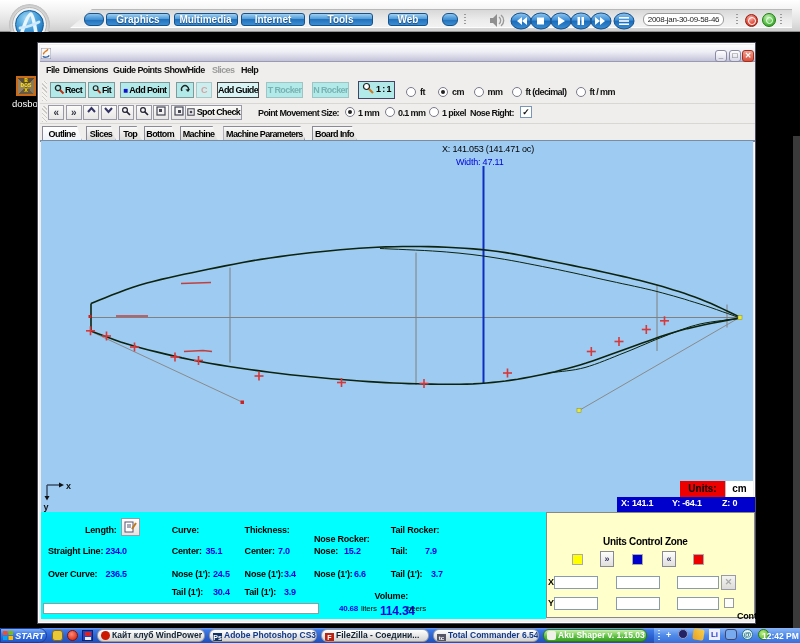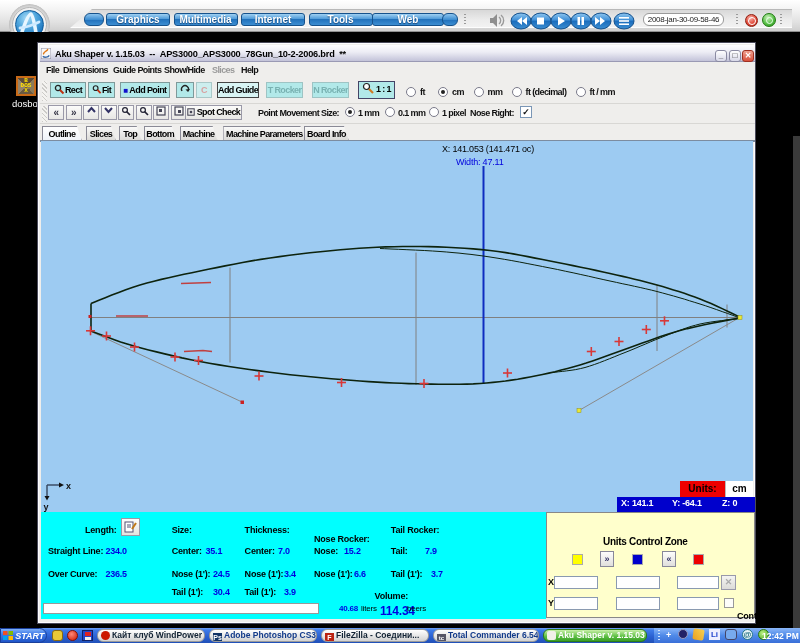--- a/index.html
+++ b/index.html
@@ -57,21 +57,21 @@
 </style></head>
 <body>
 
 <div class="abs" id="topbar"></div>
 <div class="abs" id="channel"></div>
 <div class="abs pill" style="left:84px;width:20px"></div>
 <div class="abs tbtn" style="left:106px;width:64px">Graphics</div>
 <div class="abs tbtn" style="left:173.5px;width:64px">Multimedia</div>
 <div class="abs tbtn" style="left:241px;width:64px">Internet</div>
 <div class="abs tbtn" style="left:308.5px;width:64px">Tools</div>
-<div class="abs tbtn" style="left:372px;width:72px">Web</div>
+<div class="abs tbtn" style="left:388px;width:40px">Web</div>
 <div class="abs pill" style="left:441.5px;width:16px"></div>
 <div class="abs dots" style="left:464px"></div>
 <div class="abs dots" style="left:736px"></div>
 <div class="abs dots" style="left:780px"></div>
 <div class="abs" id="logoShadow"></div>
 <div class="abs" id="logoRing"></div>
 <div class="abs" id="logoBlue"></div>
 <svg class="abs" style="left:15px;top:10px" width="29" height="29" viewBox="0 0 29 29">
  <path d="M7 22 Q13 4 16 4 Q18 4 21 23" fill="none" stroke="#e8f6ff" stroke-width="3.6" stroke-linecap="round"></path>
  <path d="M5 18 Q14 17 24 12" fill="none" stroke="#cfeaff" stroke-width="2.8" stroke-linecap="round"></path>
@@ -122,21 +122,20 @@
 <div class="abs" id="dosicon">B<br>DOS<br>X</div>
 <div class="abs" id="doslabel">dosbo</div>
 
 <div class="abs" id="win">
  <div class="abs" id="titlebar">
   <svg class="abs" style="left:1px;top:3px" width="10" height="11" viewBox="0 0 11 12">
         <rect x="0" y="0" width="11" height="12" rx="2" fill="#f8f8f8" stroke="#8a8aa0" stroke-width="1"></rect>
         <path d="M3 7 C2 5 5 4 6 3 C8 2 7 1 7 1" stroke="#e07818" stroke-width="1.6" fill="none"></path>
         <path d="M2 9 C4 11 8 10 9 8" stroke="#3a6aaa" stroke-width="1.6" fill="none"></path>
       </svg>
-  <div class="abs" id="title">Aku Shaper v. 1.15.03&nbsp;&nbsp;--&nbsp;&nbsp;APS3000_APS3000_78Gun_10-2-2006.brd&nbsp;&nbsp;**</div>
   <div class="wbtn" style="left:675px">_</div>
   <div class="wbtn" style="left:689px">□</div>
   <div class="wbtn" id="closeb" style="left:702px">✕</div>
  </div>
  <div class="abs" id="menubar">
   <div class="mitem" style="left:6px">File</div>
   <div class="mitem" style="left:23px">Dimensions</div>
   <div class="mitem" style="left:73px">Guide Points</div>
   <div class="mitem" style="left:124px">Show/Hide</div>
   <div class="mitem" style="left:172px;color:#9a9a9a">Slices</div>
@@ -216,21 +215,21 @@
   <div class="rlabel" style="left:430px;top:3.5px">Nose Right:</div>
   <div class="abs" style="left:480px;top:2px;width:12px;height:12px;background:#fff;border:1.5px solid #7a96b6;color:#111;font:bold 9px/10px 'Liberation Sans',sans-serif;text-align:center">✓</div>
  </div>
  <div class="abs" id="tabrow">
   <div class="tab seltab" style="left:2px;width:40px">Outline</div>
   <div class="tab" style="left:46px;width:30px">Slices</div>
   <div class="tab" style="left:78.7px;width:23px">Top</div>
   <div class="tab" style="left:103.7px;width:33px">Bottom</div>
   <div class="tab" style="left:139.6px;width:38px">Machine</div>
   <div class="tab" style="left:183.4px;width:82px">Machine Parameters</div>
-  <div class="tab" style="left:264px;width:45px">Board Info</div>
+  <div class="tab" style="left:272px;width:45px">Board Info</div>
  </div>
  <div class="abs" id="tabline"></div>
  <div class="abs" id="canvas">
   <svg class="abs" style="left:0;top:0" width="712" height="371" viewBox="0 0 712 371">
    <line x1="50" y1="176.5" x2="699" y2="176.5" stroke="#808080" stroke-width="1"></line>
    <line x1="189" y1="126.5" x2="189" y2="221.5" stroke="#808080" stroke-width="1"></line>
    <line x1="375" y1="111.5" x2="375" y2="244" stroke="#808080" stroke-width="1"></line>
    <line x1="616" y1="144" x2="616" y2="210" stroke="#808080" stroke-width="1"></line>
    <line x1="686" y1="163.5" x2="686" y2="186.5" stroke="#808080" stroke-width="1"></line>
    <line x1="442.5" y1="25" x2="442.5" y2="243" stroke="#0e2cc0" stroke-width="2"></line>
@@ -296,21 +295,21 @@
   </div>
  </div>
  <div class="abs" id="cyanp">
   <div class="cl" style="left:44px;top:13px">Length:</div>
   <div class="abs" style="left:80px;top:6px;width:19px;height:18px;background:linear-gradient(180deg,#fdfdfc,#e4e3e0);border:1px solid #9a99a8"><svg width="13" height="13" viewBox="0 0 13 13" style="margin:1px 2px">
           <rect x="1" y="2" width="8" height="10" fill="#fff" stroke="#557" stroke-width="1"></rect>
           <line x1="3" y1="5" x2="7" y2="5" stroke="#557"></line>
           <line x1="3" y1="7" x2="7" y2="7" stroke="#557"></line>
           <line x1="8" y1="9" x2="12" y2="3" stroke="#c07818" stroke-width="2"></line>
         </svg></div>
-  <div class="cl" style="left:130.7px;top:13px">Size:</div>
+  <div class="cl" style="left:130.7px;top:13px">Curve:</div>
   <div class="cl" style="left:203.6px;top:13px">Thickness:</div>
   <div class="cl" style="left:273px;top:22px">Nose Rocker:</div>
   <div class="cl" style="left:349.8px;top:13px">Tail Rocker:</div>
   <div class="cl" style="left:7px;top:34px">Straight Line:</div>
       <div class="cv" style="left:64.4px;top:34px">234.0</div>
   <div class="cl" style="left:130.7px;top:34px">Center:</div>
       <div class="cv" style="left:164.5px;top:34px">35.1</div>
   <div class="cl" style="left:203.6px;top:34px">Center:</div>
       <div class="cv" style="left:237px;top:34px">7.0</div>
   <div class="cl" style="left:273px;top:34px">Nose:</div>

